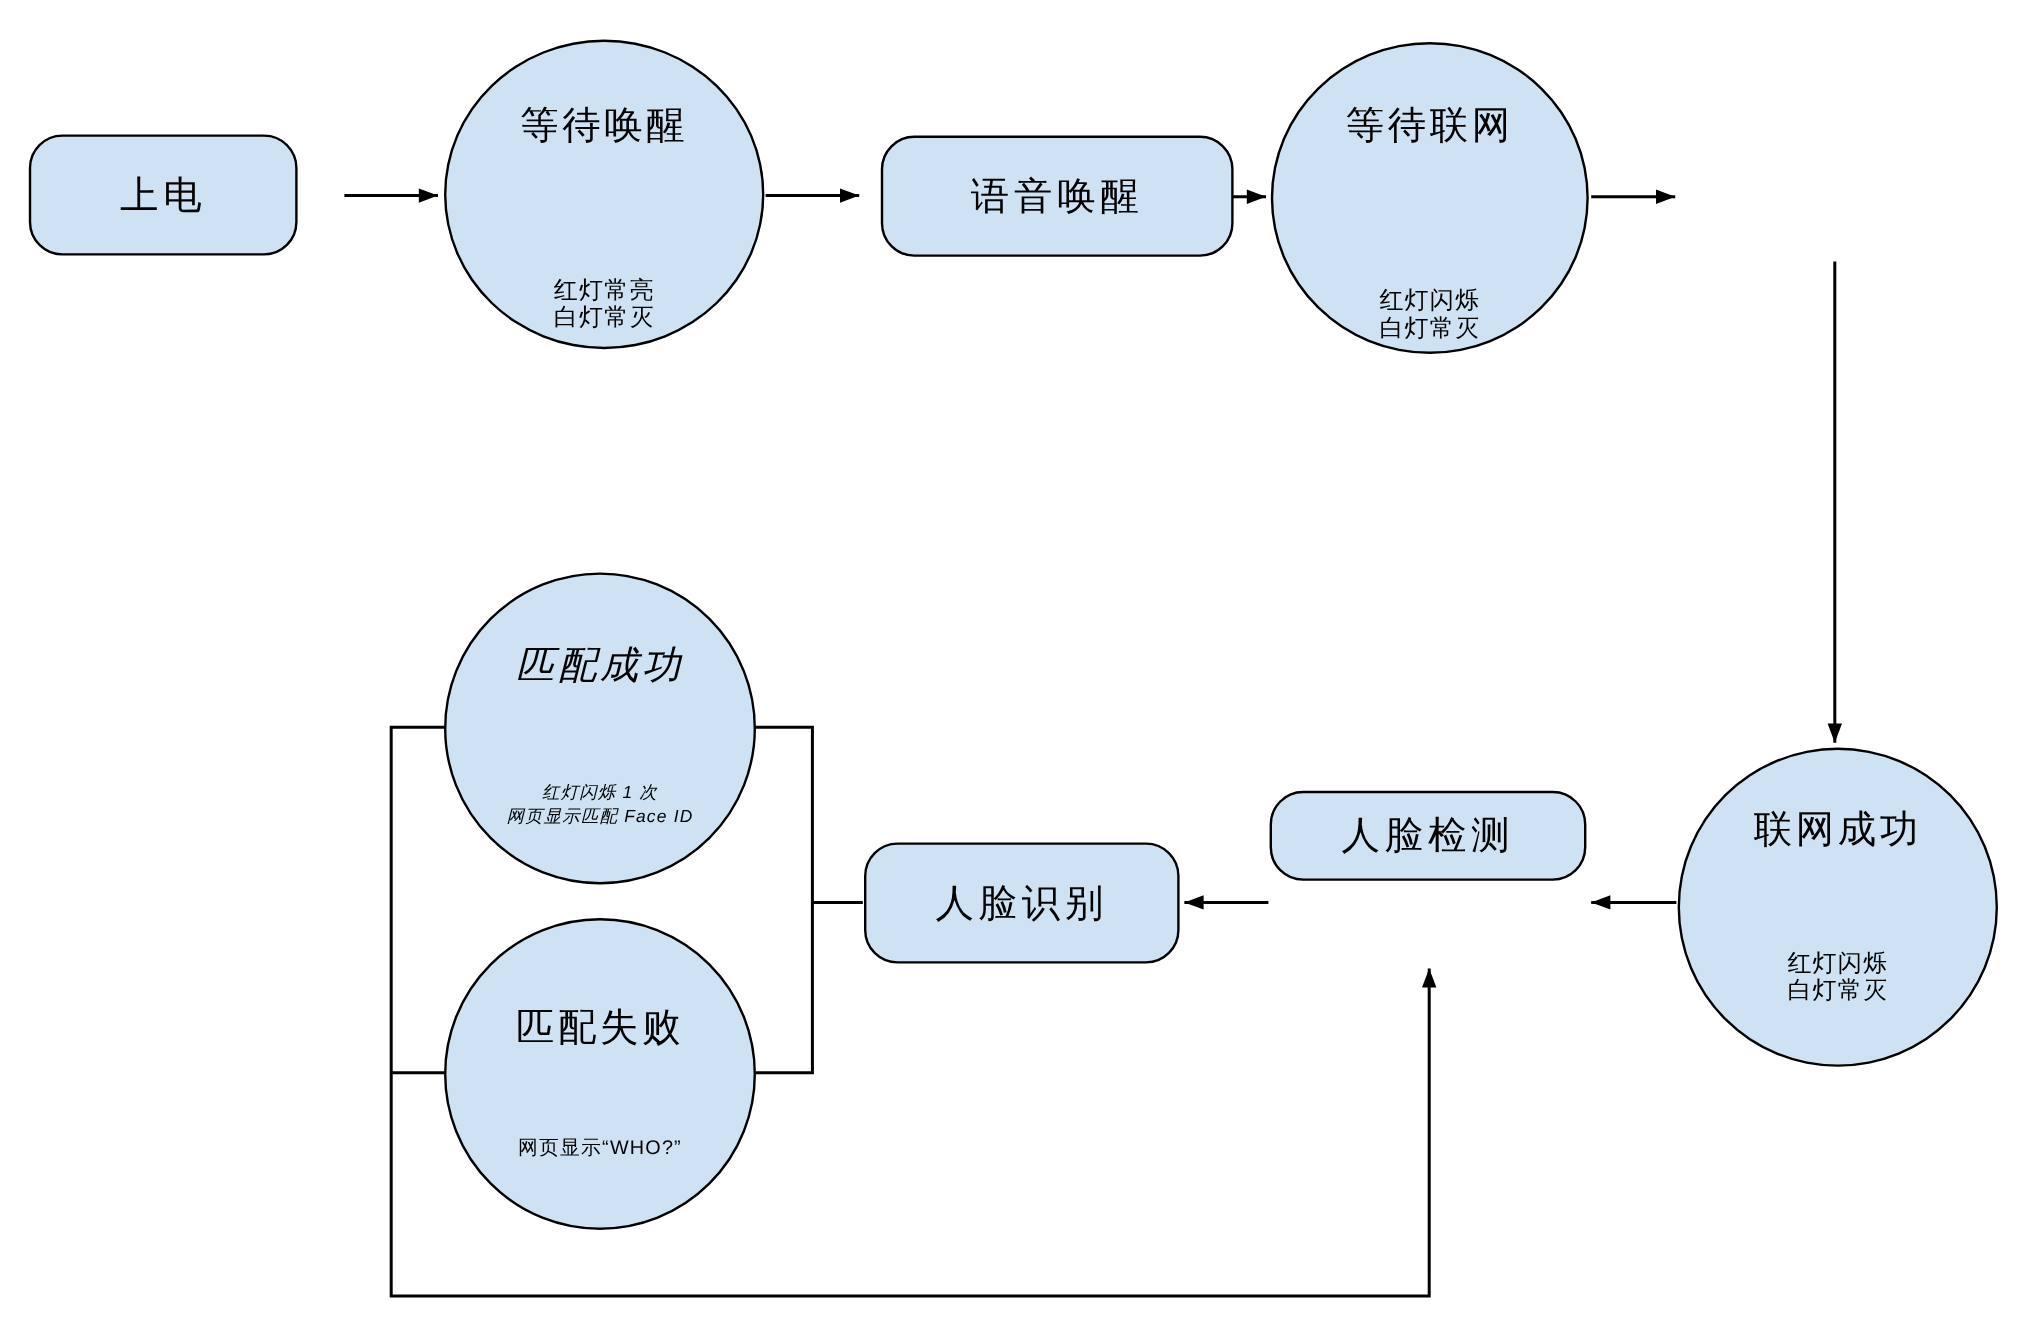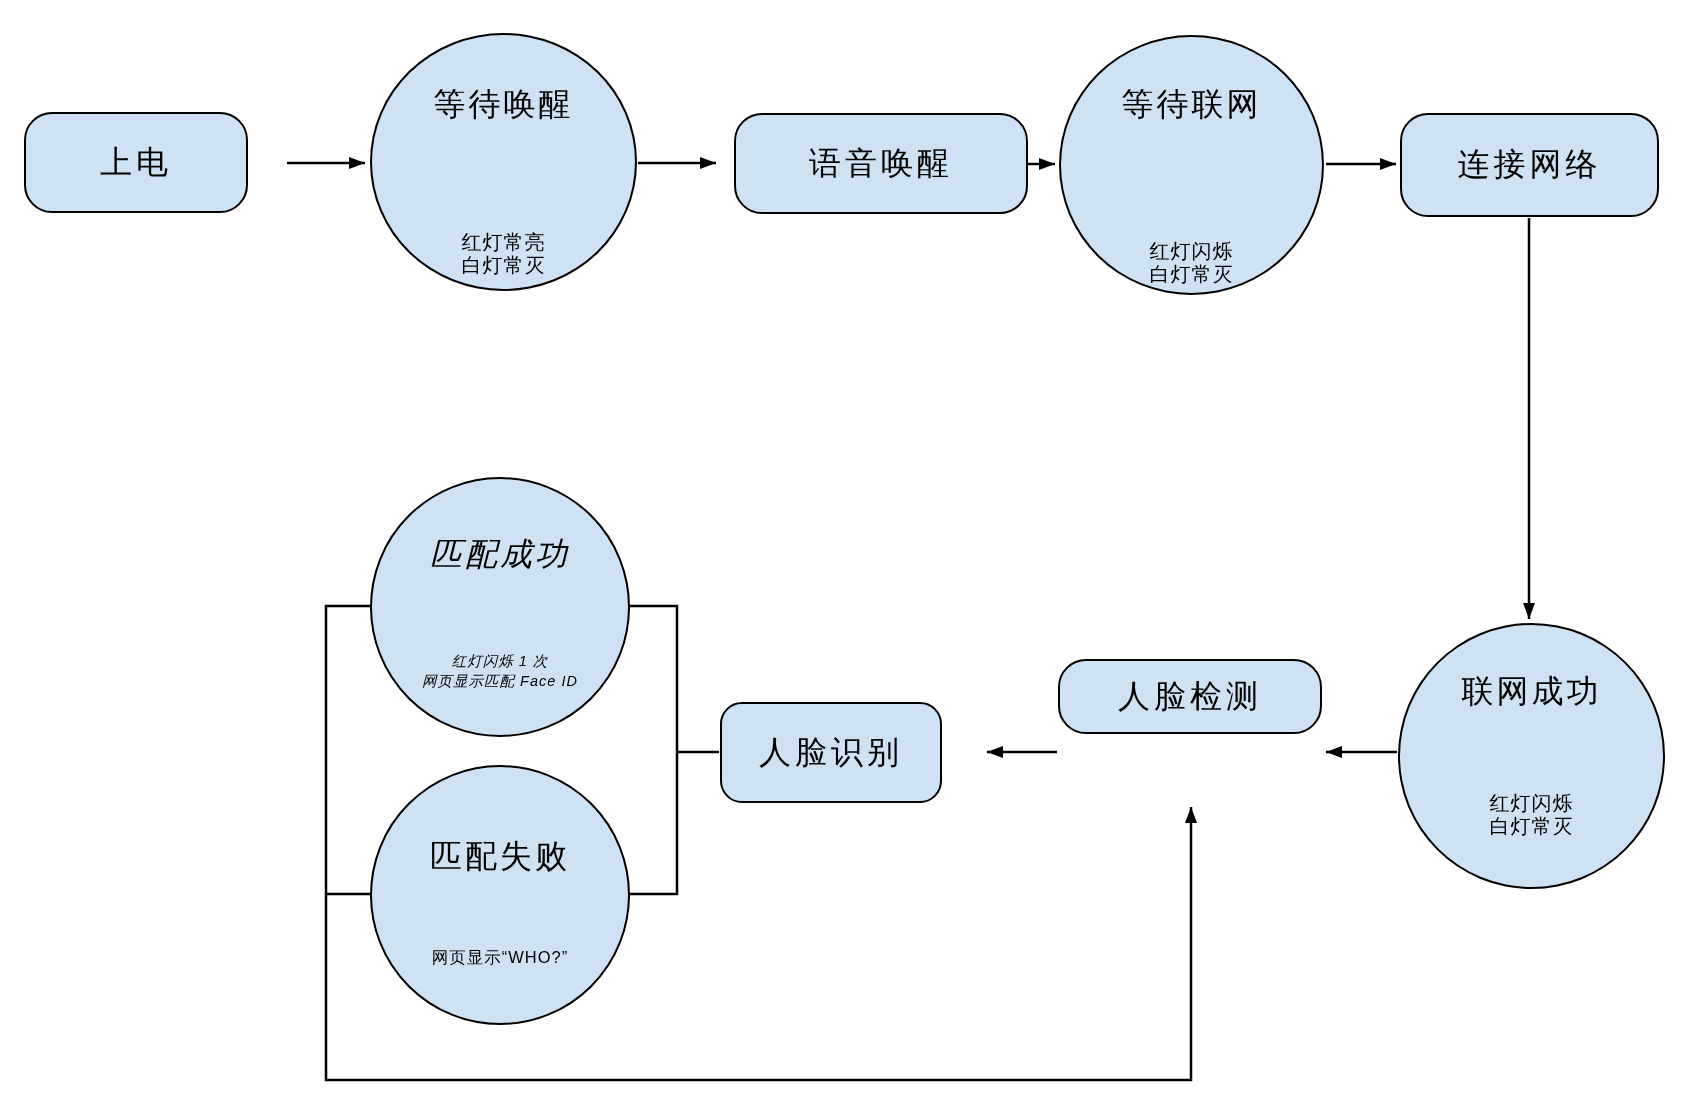--- a/index.html
+++ b/index.html
@@ -111,37 +111,34 @@
   </div>
 
   <div class="circle-node" style="left:1059px; top:35px; width:265px; height:260px;">
     <div class="title" style="top:46px;">等待联网</div>
     <div class="notes" style="top:203px; font-size:20px; line-height:23px;">
       <div class="note-line">红灯闪烁</div>
       <div class="note-line">白灯常灭</div>
     </div>
   </div>
 
-  <div class="rect-node" style="left:1400px; top:113px; width:259px; height:104px;">
-    <span class="label">连接网络</span>
-  </div>
 
   <div class="circle-node" style="left:1398px; top:623px; width:267px; height:266px;">
     <div class="title" style="top:45px;">联网成功</div>
     <div class="notes" style="top:167px; font-size:20px; line-height:23px;">
       <div class="note-line">红灯闪烁</div>
       <div class="note-line">白灯常灭</div>
     </div>
   </div>
 
   <div class="rect-node" style="left:1058px; top:659px; width:264px; height:75px;">
     <span class="label">人脸检测</span>
   </div>
 
-  <div class="rect-node" style="left:720px; top:702px; width:222px; height:101px;border-radius:22px;">
+  <div class="rect-node" style="left:720px; top:702px; width:263px; height:101px;">
     <span class="label">人脸识别</span>
   </div>
 
   <div class="circle-node" style="left:370px; top:477px; width:260px; height:260px;font-style:italic;">
     <div class="title" style="top:54px;">匹配成功</div>
     <div class="notes" style="top:172px; font-size:14.5px; line-height:20px;">
       <div class="note-line">红灯闪烁 1 次</div>
       <div class="note-line">网页显示匹配 Face ID</div>
     </div>
   </div>

